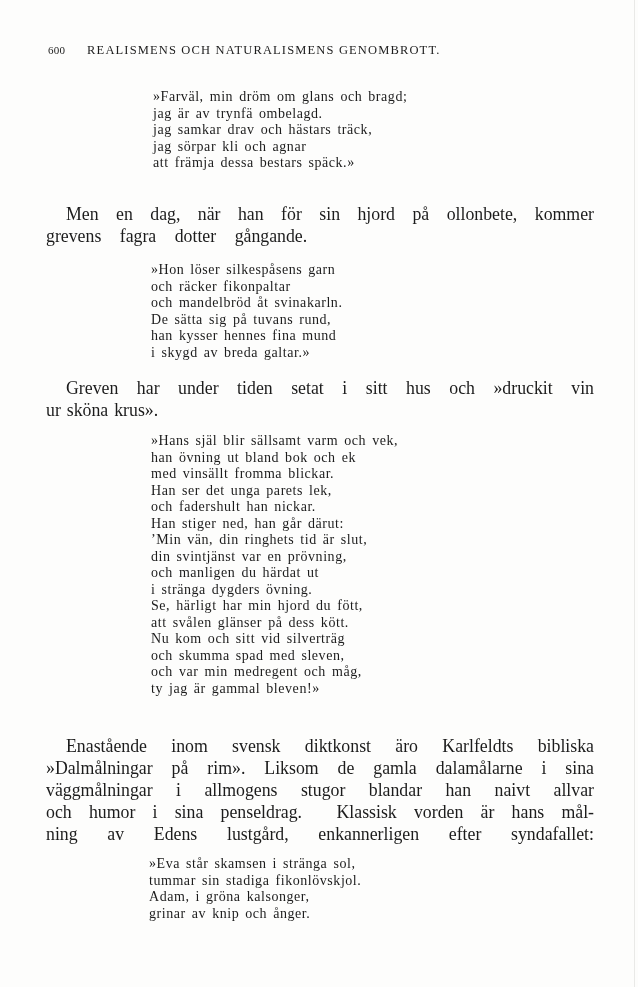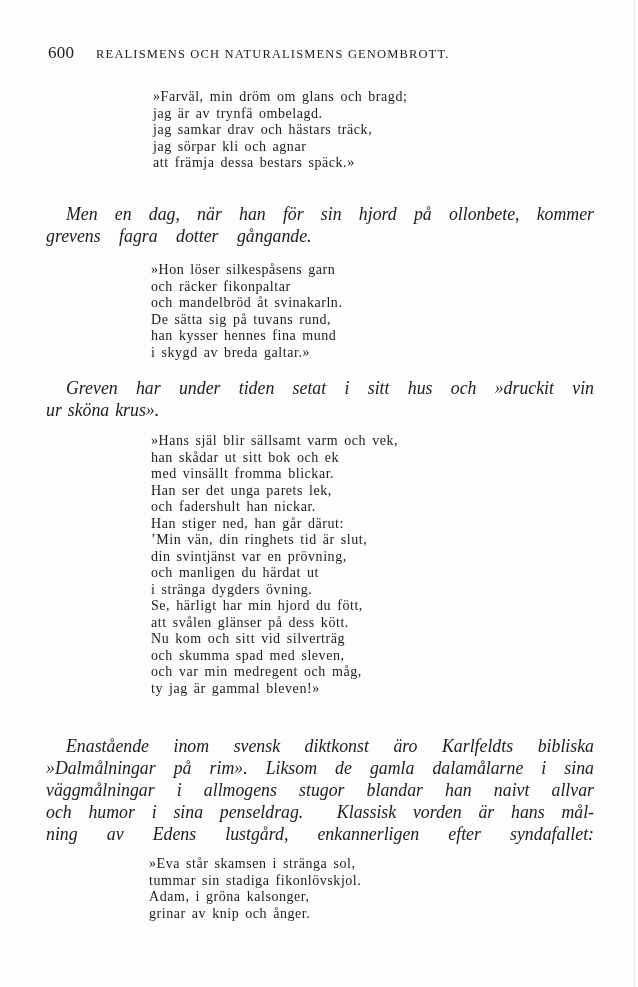--- a/index.html
+++ b/index.html
@@ -12,34 +12,34 @@
   }
   .page { position: absolute; inset: 0; }
   .edge {
     position: absolute; top: 0; right: 3px; width: 1px; height: 987px;
     background: #e9e9e7;
   }
   .header {
     position: absolute; top: 43px; left: 48px; width: 560px;
     display: flex; align-items: baseline;
   }
-  .page-number { font-size: 17px; letter-spacing: 0.2px; }
+  .page-number { font-size: 11px; letter-spacing: 0.2px; }
   .running-head {
     margin-left: 22px; font-size: 12.5px; letter-spacing: 1.15px; text-align: right;
   }
   .verse {
     position: absolute; margin: 0; padding: 0;
     font-size: 14px; line-height: 16.5px; letter-spacing: 0.55px;
     word-spacing: 2px;
   }
   .verse .line { display: block; white-space: pre; }
   .prose {
     position: absolute; left: 46px; width: 548px; margin: 0;
     font-size: 17.8px; line-height: 22px; text-align: justify;
-    text-align-last: left; word-spacing: 1.5px; font-style: italic;
+    text-align-last: left; word-spacing: 1.5px;
   }
   .prose .line { display: block; white-space: pre; text-align: justify; text-align-last: justify; }
   .prose .line.last { text-align-last: left; }
   .indent { padding-left: 20px; }
 </style>
 </head>
 <body>
 
 <div class="page">
   <div class="edge"></div>
@@ -71,21 +71,21 @@
     <span class="line">i skygd av breda galtar.»</span>
   </div>
 
   <div class="prose" style="top:377px;">
     <span class="line indent">Greven har under tiden setat i sitt hus och »druckit vin</span>
     <span class="line last">ur sköna krus».</span>
   </div>
 
   <div class="verse" style="top:433px; left:151px;">
     <span class="line">»Hans själ blir sällsamt varm och vek,</span>
-    <span class="line">han skådar ut sitt bok och ek</span>
+    <span class="line">han övning ut bland bok och ek</span>
     <span class="line">med vinsällt fromma blickar.</span>
     <span class="line">Han ser det unga parets lek,</span>
     <span class="line">och fadershult han nickar.</span>
     <span class="line">Han stiger ned, han går därut:</span>
     <span class="line">’Min vän, din ringhets tid är slut,</span>
     <span class="line">din svintjänst var en prövning,</span>
     <span class="line">och manligen du härdat ut</span>
     <span class="line">i stränga dygders övning.</span>
     <span class="line">Se, härligt har min hjord du fött,</span>
     <span class="line">att svålen glänser på dess kött.</span>

